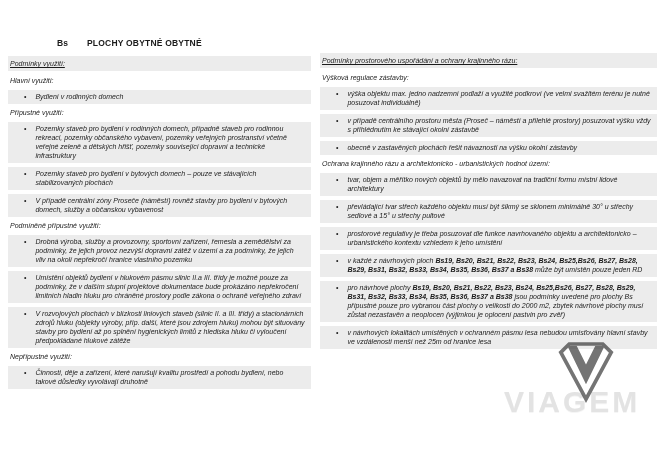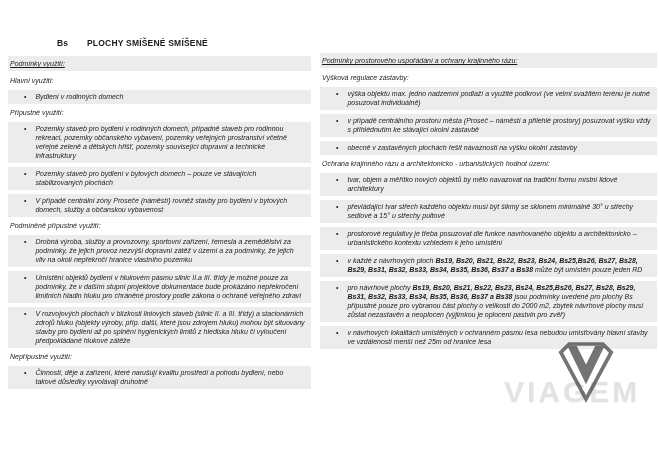--- a/index.html
+++ b/index.html
@@ -23,33 +23,33 @@
   .sub-label{margin:2px 0 5px 2px;}
   .bullet{
     background:#ececec;display:flex;align-items:flex-start;
     padding:2px 6px 3px 16px;margin-bottom:4px;
   }
   .dot{flex:0 0 auto;margin-right:9px;font-style:normal;font-size:7px;line-height:9px;}
   .btxt{flex:1 1 auto;}
   .bseg-bold{font-weight:bold;}
   .watermark{position:absolute;left:500px;top:338px;width:158px;height:100px;pointer-events:none;}
   .wm-text{
-    position:absolute;left:4px;top:37px;font-size:30px;font-weight:bold;
+    position:absolute;left:4px;top:47px;font-size:30px;font-weight:bold;
     font-style:normal;letter-spacing:3px;color:#e3e3e3;
     text-shadow:0 1px 0 #f5f5f5;
   }
   .wm-logo{position:absolute;left:58px;top:2px;opacity:.72;}
 </style>
 </head>
 <body>
 
 <div class="page">
 
   <div class="title-row">
-    <span class="title-code">Bs</span><span>PLOCHY SMÍŠENÉ SMÍŠENÉ</span>
+    <span class="title-code">Bs</span><span>PLOCHY OBYTNÉ OBYTNÉ</span>
   </div>
 
   <div class="col col-left">
     <div class="heading">Podmínky využití:</div>
 
     <div class="sub-label">Hlavní využití:</div>
     <div class="bullet">
       <span class="dot">•</span>
       <span class="btxt">Bydlení v rodinných domech</span>
     </div>

